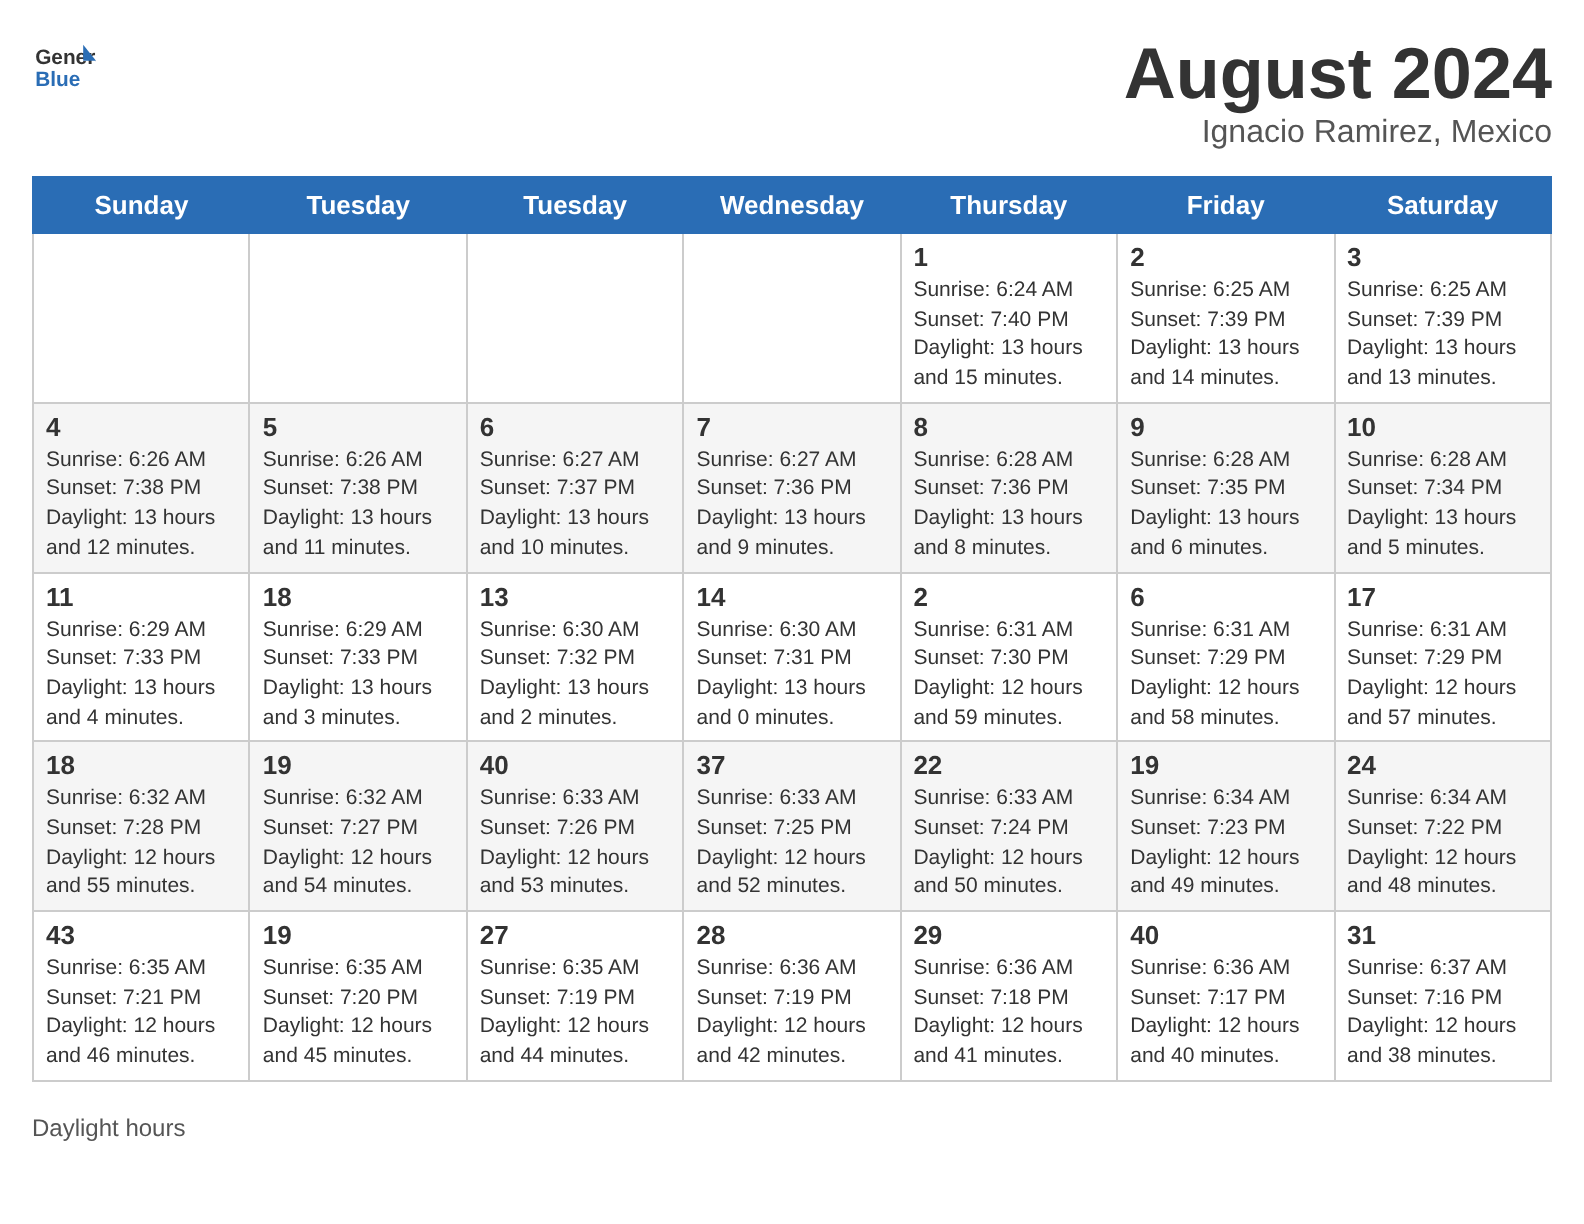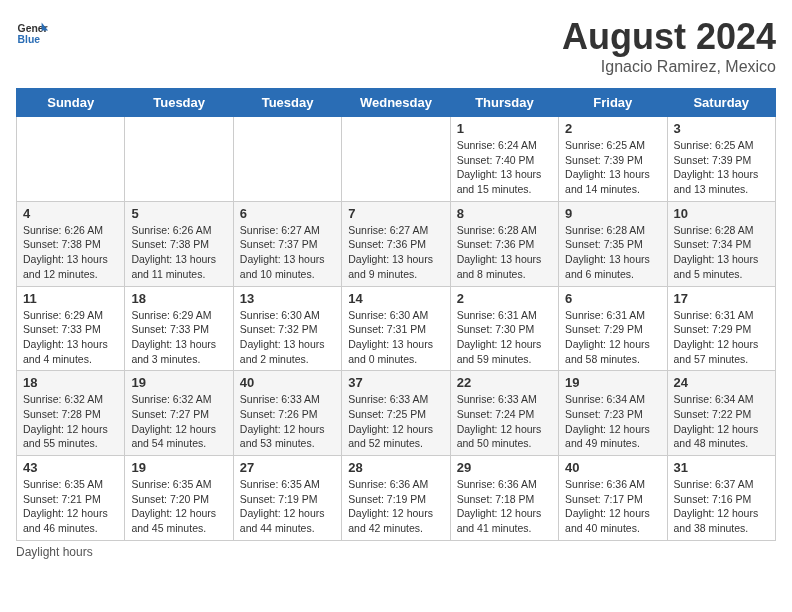--- a/index.html
+++ b/index.html
@@ -310,13 +310,13 @@
           <div class="day-number">31</div>
           <div class="day-info" style="white-space: pre-line;">Sunrise: 6:37 AM
 Sunset: 7:16 PM
 Daylight: 12 hours
 and 38 minutes.</div>
         </td>
       </tr>
     </tbody>
 </table>
 
-<div style="margin-top:4px; font-size:12px; color:#555;">Daylight hours</div>
+<div style="margin-top:16px; font-size:12px; color:#555;">Daylight hours</div>
 
 </body></html>

